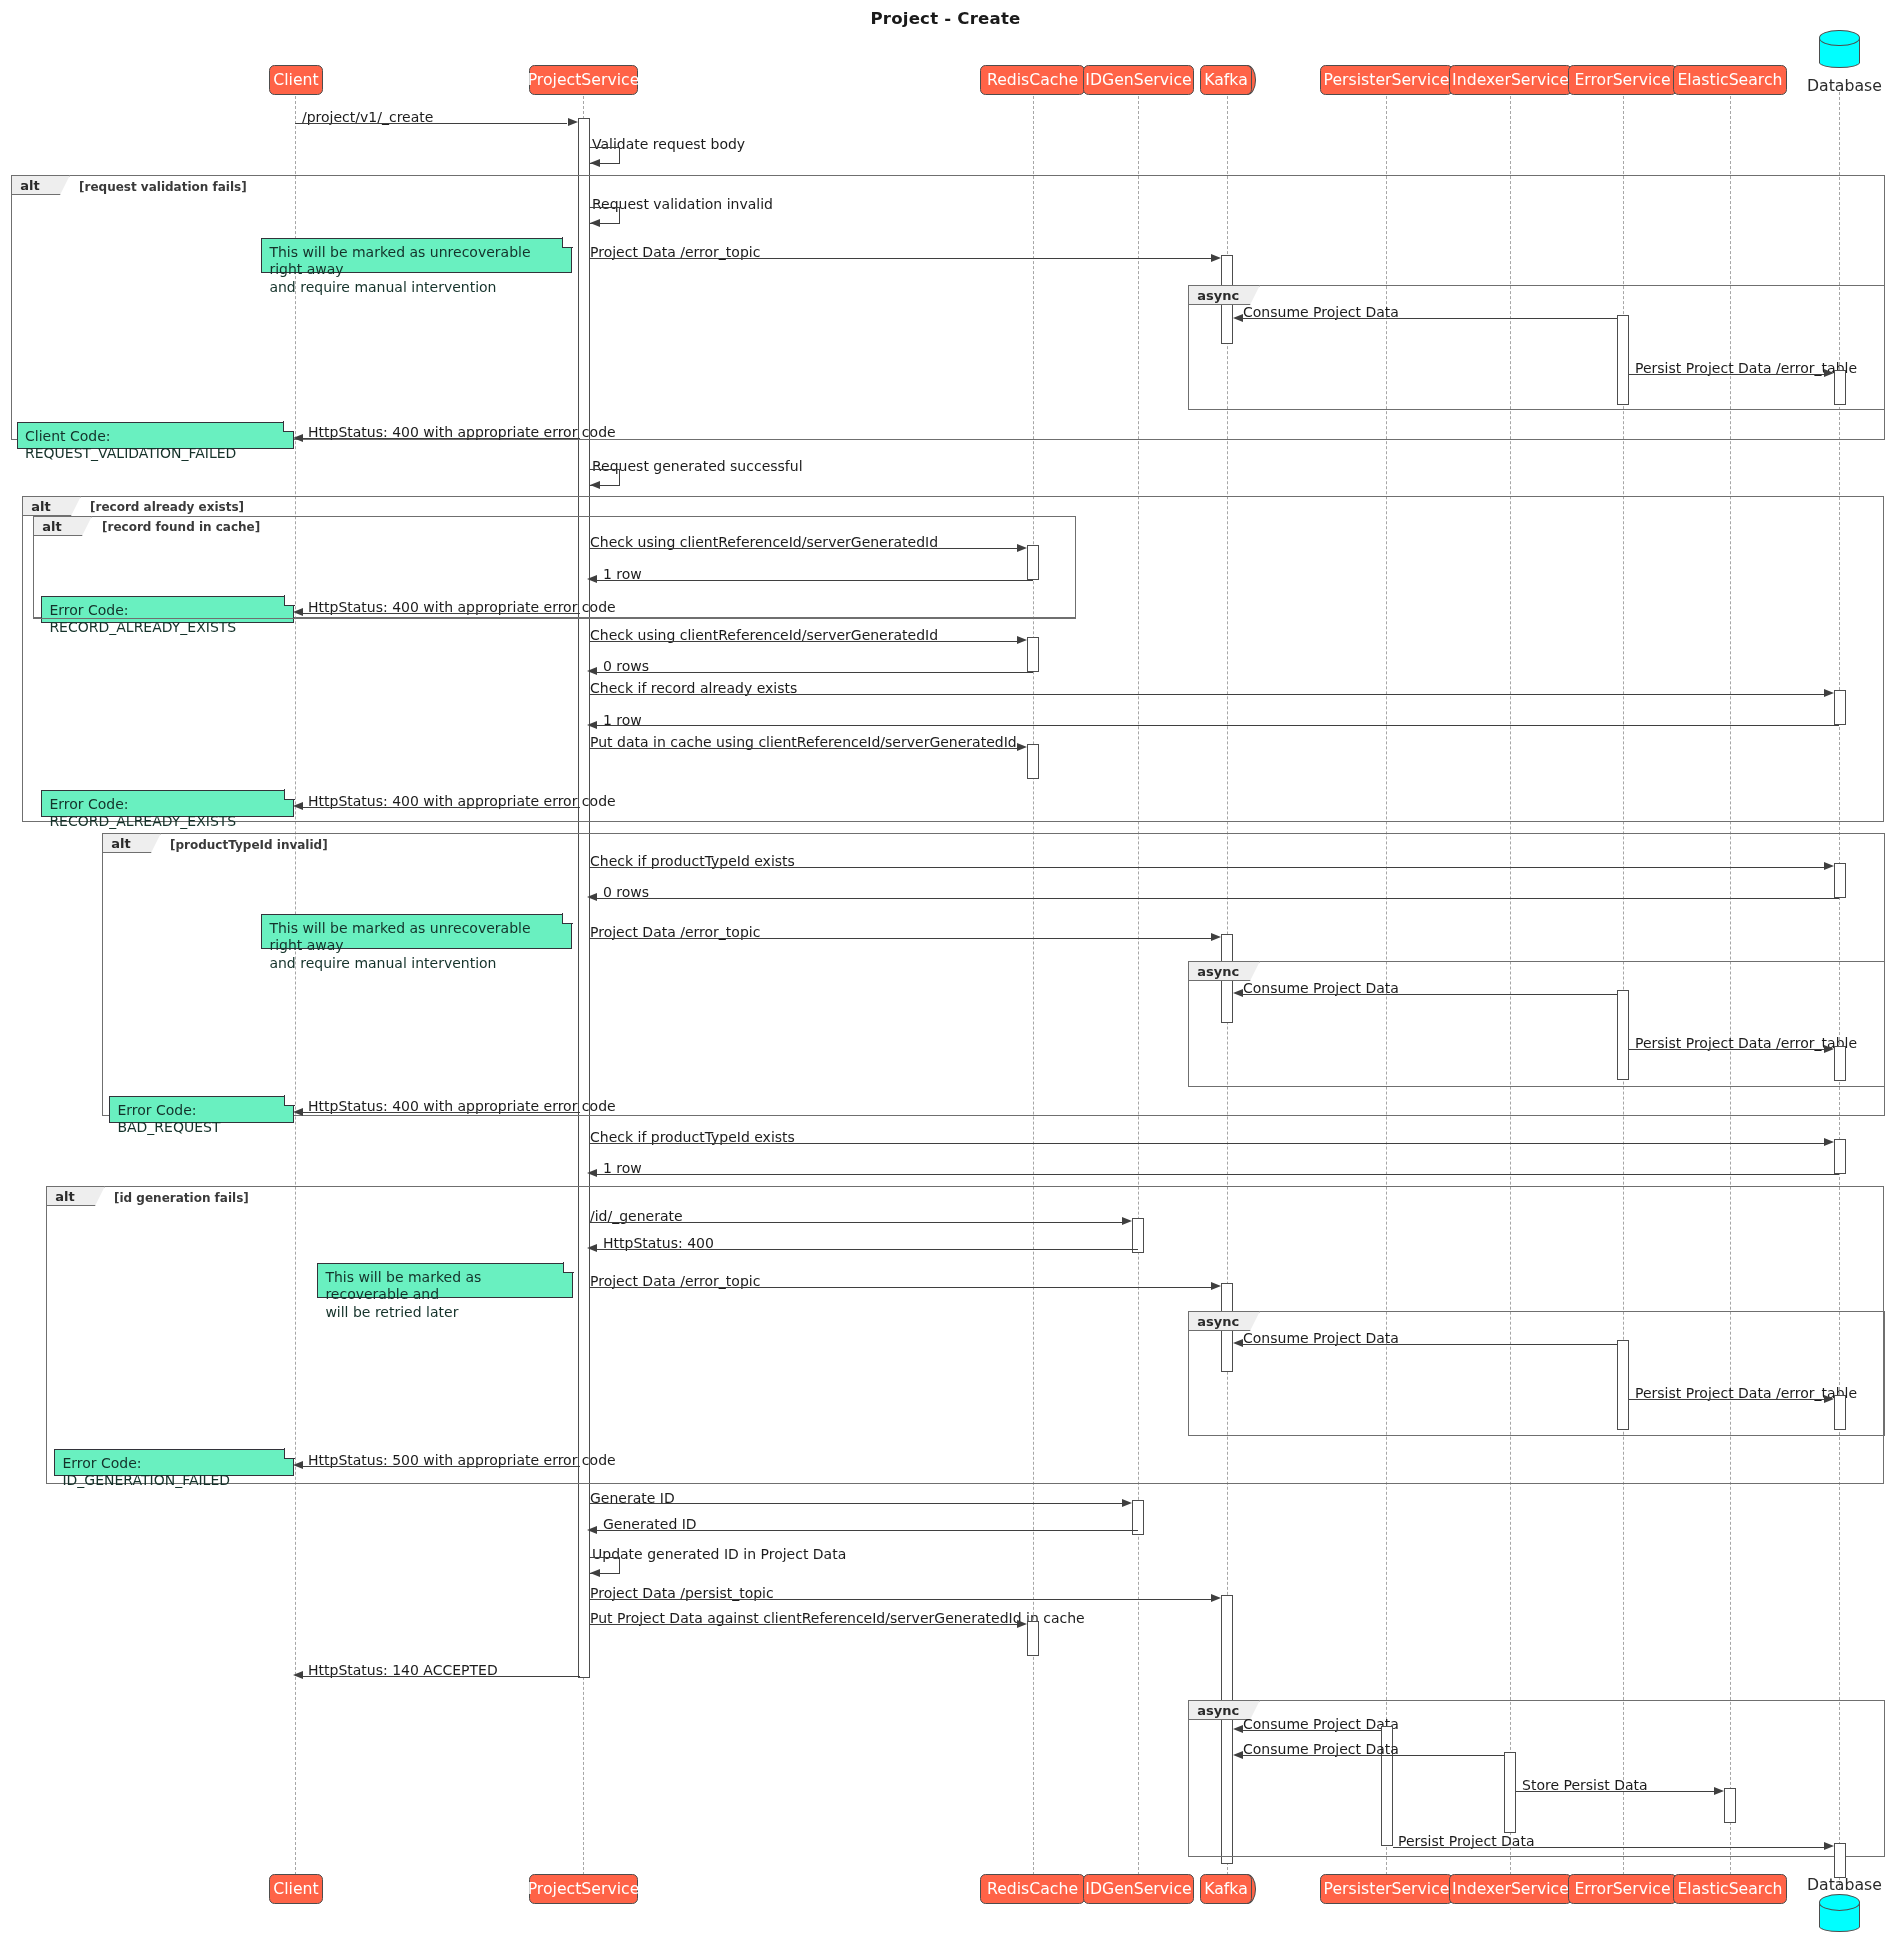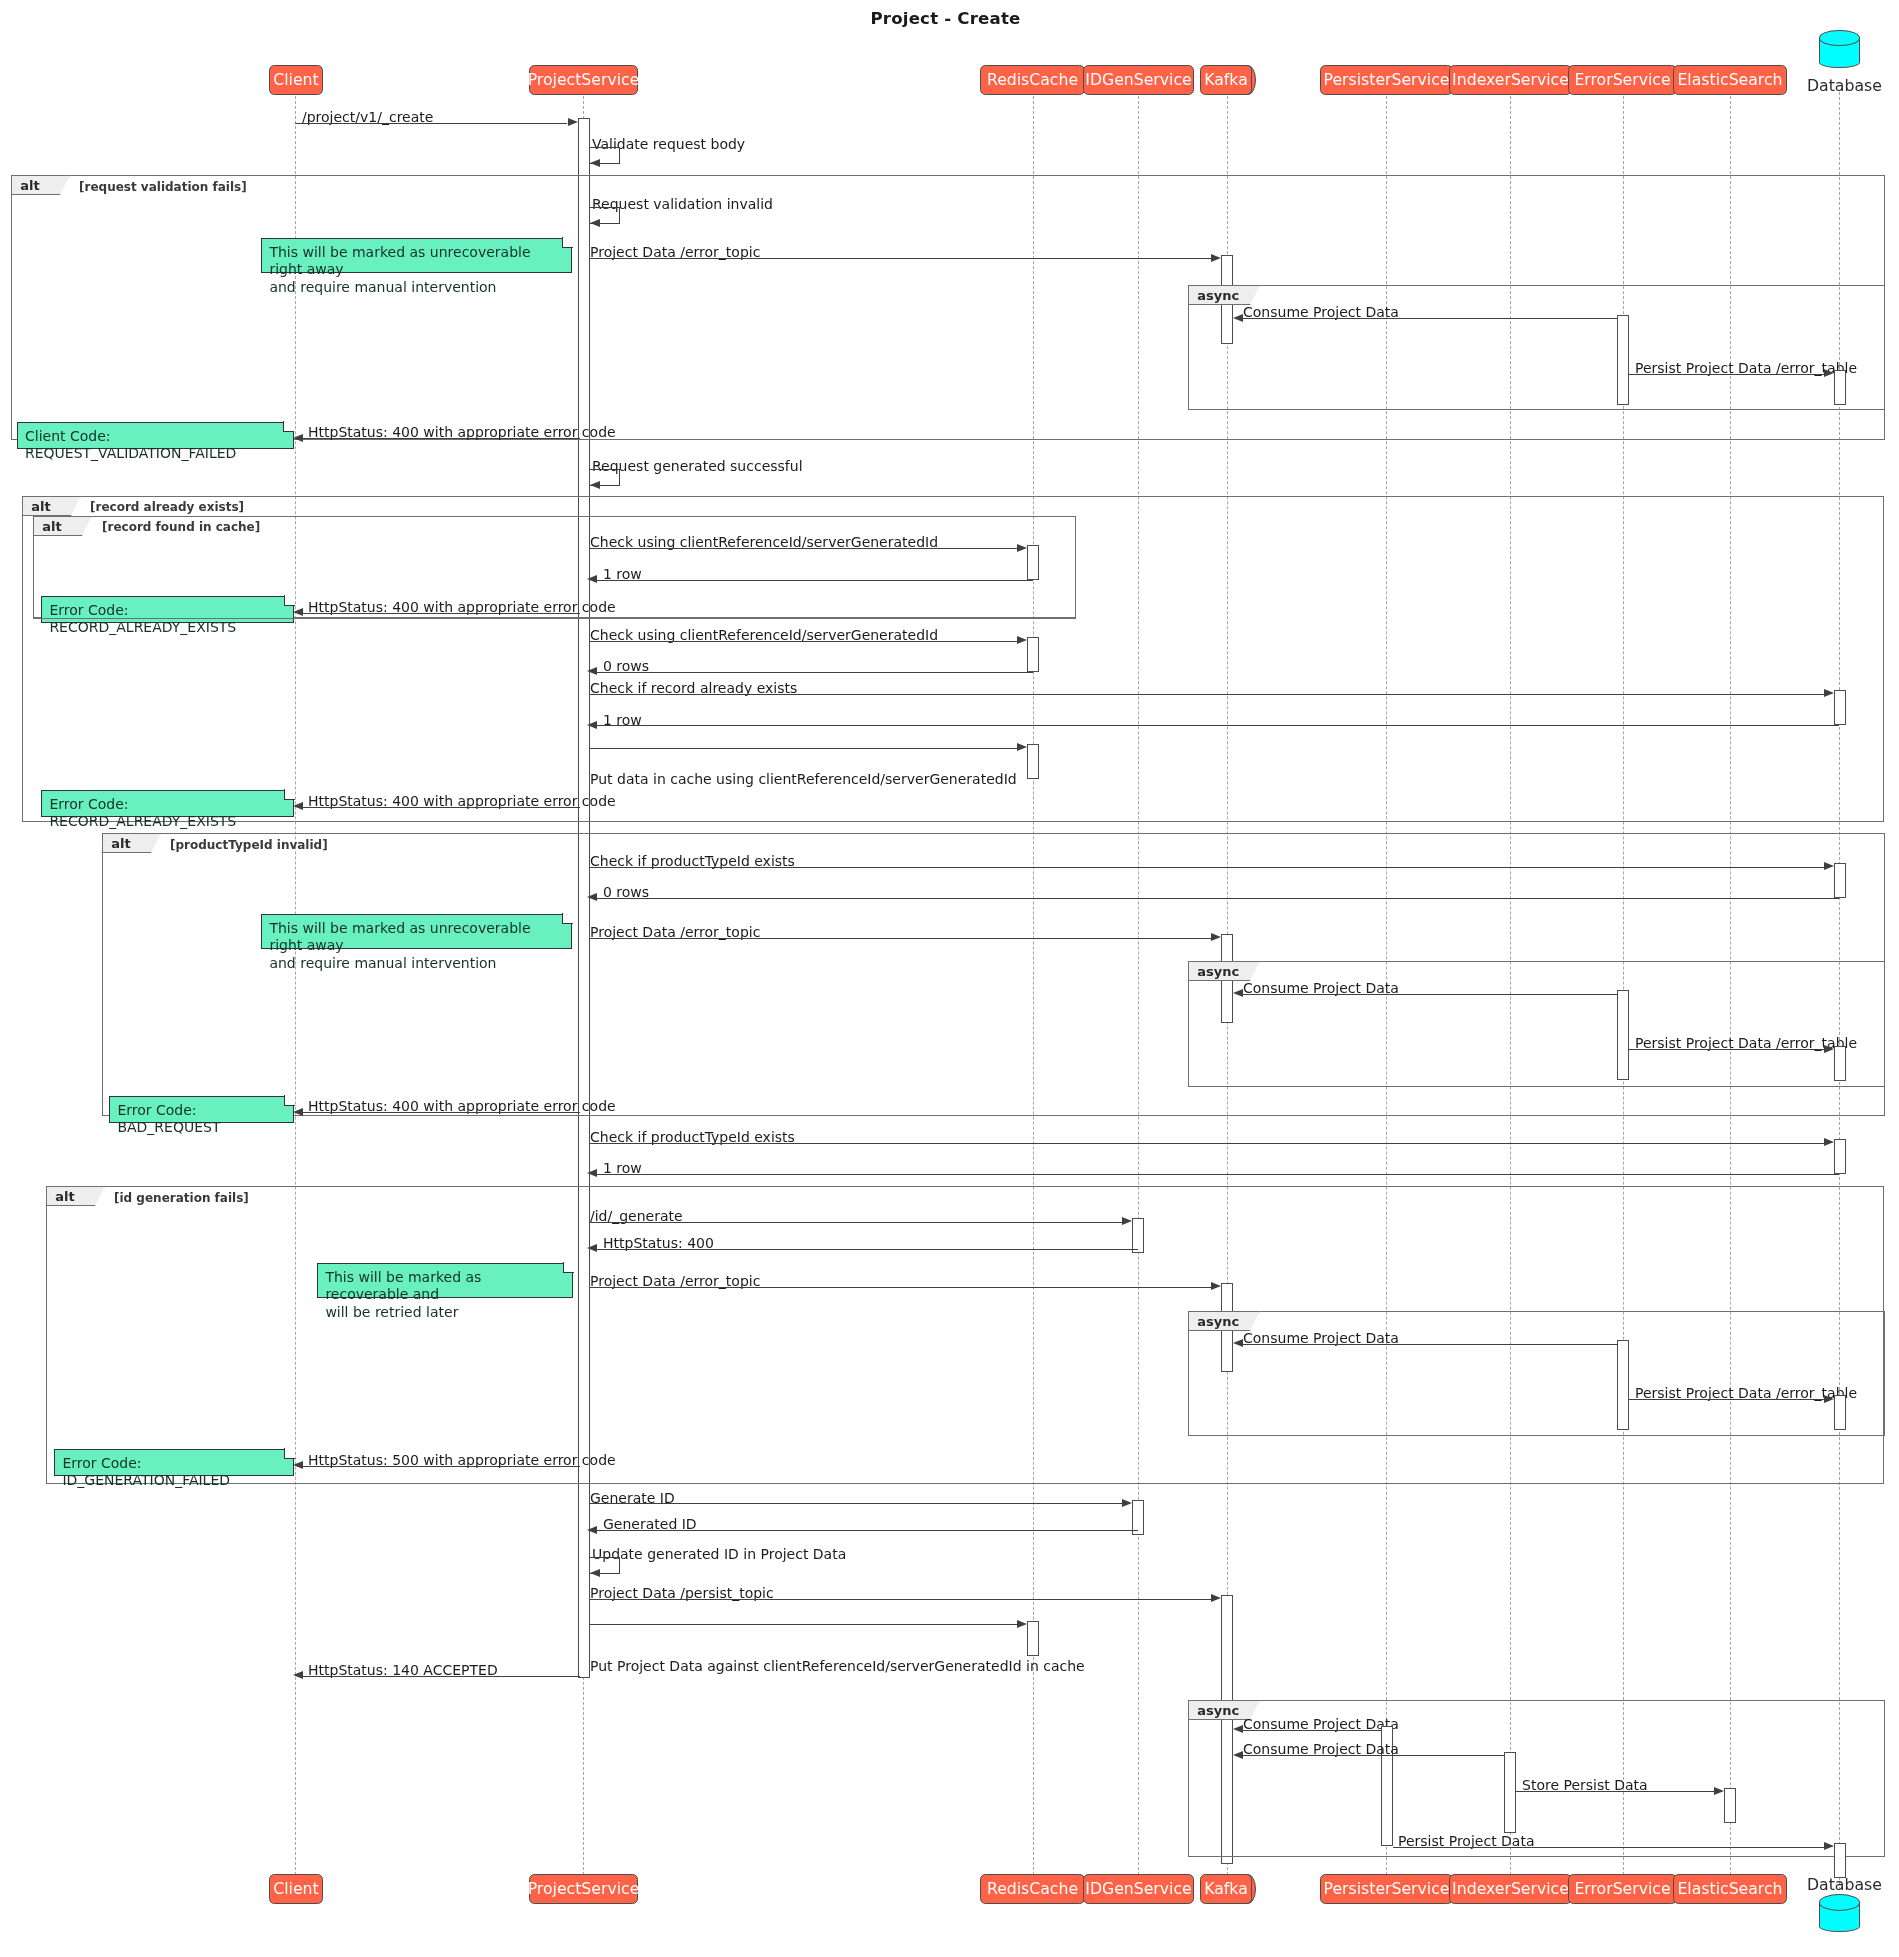--- a/index.html
+++ b/index.html
@@ -195,21 +195,21 @@
 
   <div class="msglabel" style="left:590px;top:681px;">Check if record already exists</div>
   <div class="msgline" style="left:590px;top:694px;width:1234px;"></div>
   <div class="arrowR" style="left:1824px;top:689px;"></div>
   <div class="act" style="left:1834px;top:690px;height:35px;"></div>
 
   <div class="msglabel" style="left:603px;top:713px;">1 row</div>
   <div class="msgline" style="left:597px;top:725px;width:1242px;"></div>
   <div class="arrowL" style="left:587px;top:721px;"></div>
 
-  <div class="msglabel" style="left:590px;top:735px;margin-top:37px;">Put data in cache using clientReferenceId/serverGeneratedId</div>
+  <div class="msglabel" style="left:590px;top:735px;">Put data in cache using clientReferenceId/serverGeneratedId</div>
   <div class="msgline" style="left:590px;top:748px;width:427px;"></div>
   <div class="arrowR" style="left:1017px;top:743px;"></div>
   <div class="act" style="left:1027px;top:744px;height:35px;"></div>
 
   <div class="msglabel" style="left:308px;top:794px;">HttpStatus: 400 with appropriate error code</div>
   <div class="msgline" style="left:303px;top:807px;width:277px;"></div>
   <div class="arrowL" style="left:293px;top:802px;"></div>
   <div class="note" style="left:41px;top:790px;width:253px;height:27px;">Error Code: RECORD_ALREADY_EXISTS</div>
   <div class="note" style="left:41px;top:790px;width:253px;height:27px;background:transparent;border:none;pointer-events:none;"><div class="dogear"></div></div>
 
@@ -315,21 +315,21 @@
 
   <div class="msglabel" style="left:592px;top:1547px;">Update generated ID in Project Data</div>
   <div class="selfmsg" style="left:590px;top:1557px;"></div>
   <div class="arrowL" style="left:590px;top:1569px;"></div>
 
   <div class="msglabel" style="left:590px;top:1586px;">Project Data /persist_topic</div>
   <div class="msgline" style="left:590px;top:1599px;width:621px;"></div>
   <div class="arrowR" style="left:1211px;top:1594px;"></div>
   <div class="act" style="left:1221px;top:1595px;height:269px;"></div>
 
-  <div class="msglabel" style="left:590px;top:1611px;margin-top:48px;">Put Project Data against clientReferenceId/serverGeneratedId in cache</div>
+  <div class="msglabel" style="left:590px;top:1611px;">Put Project Data against clientReferenceId/serverGeneratedId in cache</div>
   <div class="msgline" style="left:590px;top:1624px;width:427px;"></div>
   <div class="arrowR" style="left:1017px;top:1620px;"></div>
   <div class="act" style="left:1027px;top:1621px;height:35px;"></div>
 
   <div class="msglabel" style="left:308px;top:1663px;">HttpStatus: 140 ACCEPTED</div>
   <div class="msgline" style="left:303px;top:1676px;width:277px;"></div>
   <div class="arrowL" style="left:293px;top:1671px;"></div>
 
   <div class="frame" style="left:1188px;top:1700px;width:697px;height:157px;"></div>
   <div class="ftab" style="left:1188px;top:1700px;width:72px;">async</div>

